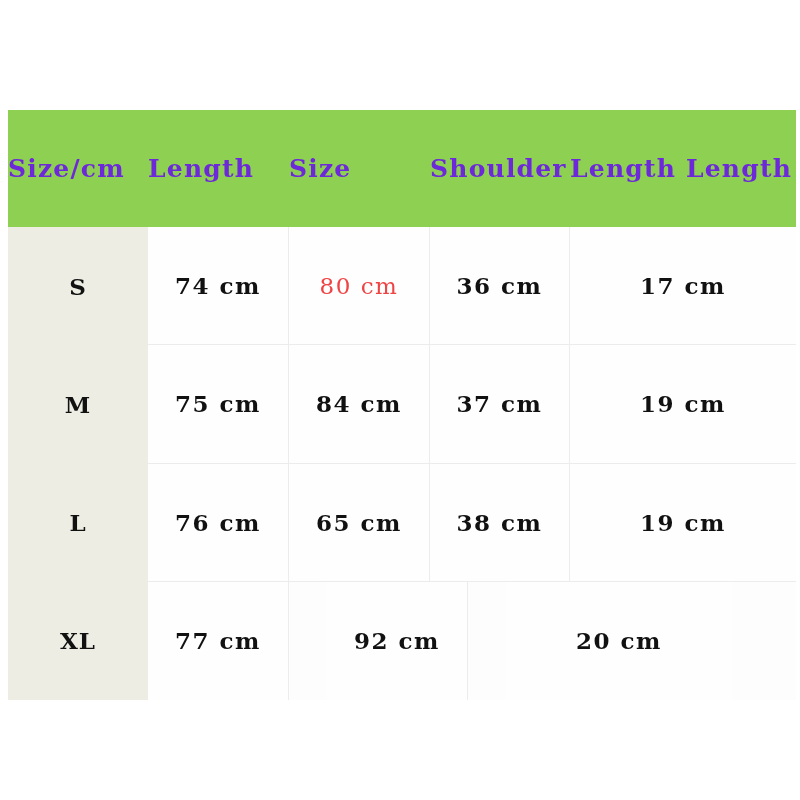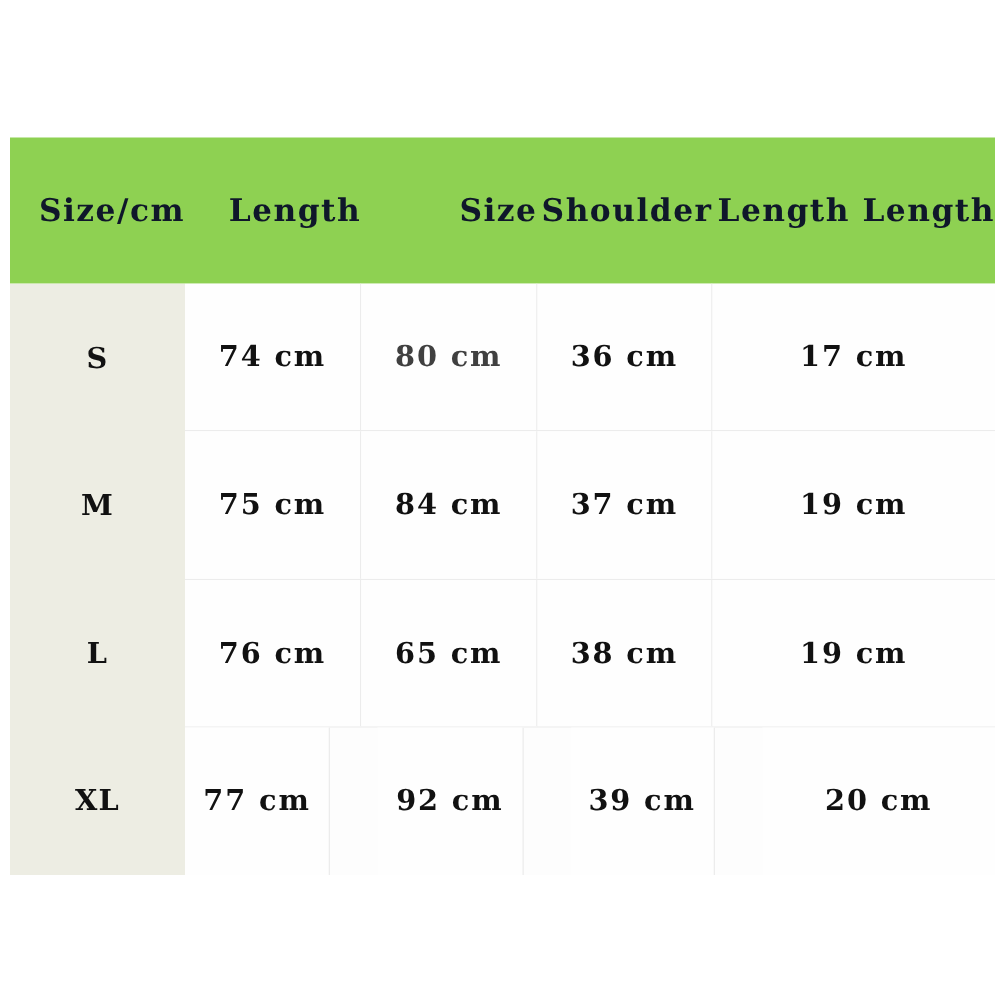--- a/index.html
+++ b/index.html
@@ -31,26 +31,26 @@
     left: 0;
     top: 0;
     width: 788px;
     height: 117px;
     background: #8ed152;
     display: flex;
     align-items: center;
     box-sizing: border-box;
   }
   .chart-header .hcell {
-    color: #0f172a;
+    color: #6d28d9;
     font-family: "DejaVu Serif", "Liberation Serif", serif;
     font-weight: 700;
     font-size: 25px;
     letter-spacing: 1.2px;
-    text-align: right;
+    text-align: left;
     box-sizing: border-box;
     white-space: nowrap;
   }
   .hc-size     { width: 140px; }
   .hc-length   { width: 141px; }
   .hc-bust     { width: 141px; }
   .hc-shoulder { width: 140px; }
   .hc-sleeve   { width: 226px; }
 
   
@@ -117,21 +117,21 @@
     white-space: nowrap;
   }
   .meas-cell:last-child { border-right: none; }
 
   .mc-length   { width: 141px; }
   .mc-bust     { width: 141px; }
   .mc-shoulder { width: 140px; }
   .mc-sleeve   { width: 226px; }
 
   
-  .meas-cell.faded { color: #404040; font-weight: 700; }
+  .meas-cell.faded { color: #ef4444; font-weight: 400; }
 </style>
 </head>
 <body>
 
 <div id="size-chart">
 
   <div class="chart-header">
     <div class="hcell hc-size">Size/cm</div>
     <div class="hcell hc-length">Length</div>
     <div class="hcell hc-bust">Size</div>
@@ -167,19 +167,18 @@
       <div class="meas-row">
         <div class="meas-cell mc-length">76 cm</div>
         <div class="meas-cell mc-bust">65 cm</div>
         <div class="meas-cell mc-shoulder">38 cm</div>
         <div class="meas-cell mc-sleeve">19 cm</div>
       </div>
 
       <div class="meas-row">
         <div class="meas-cell mc-length">77 cm</div>
         <div class="meas-cell mc-bust">92 cm</div>
-        <div class="meas-cell mc-shoulder">39 cm</div>
         <div class="meas-cell mc-sleeve">20 cm</div>
       </div>
 
     </div>
   </div>
 </div>
 
 </body></html>

